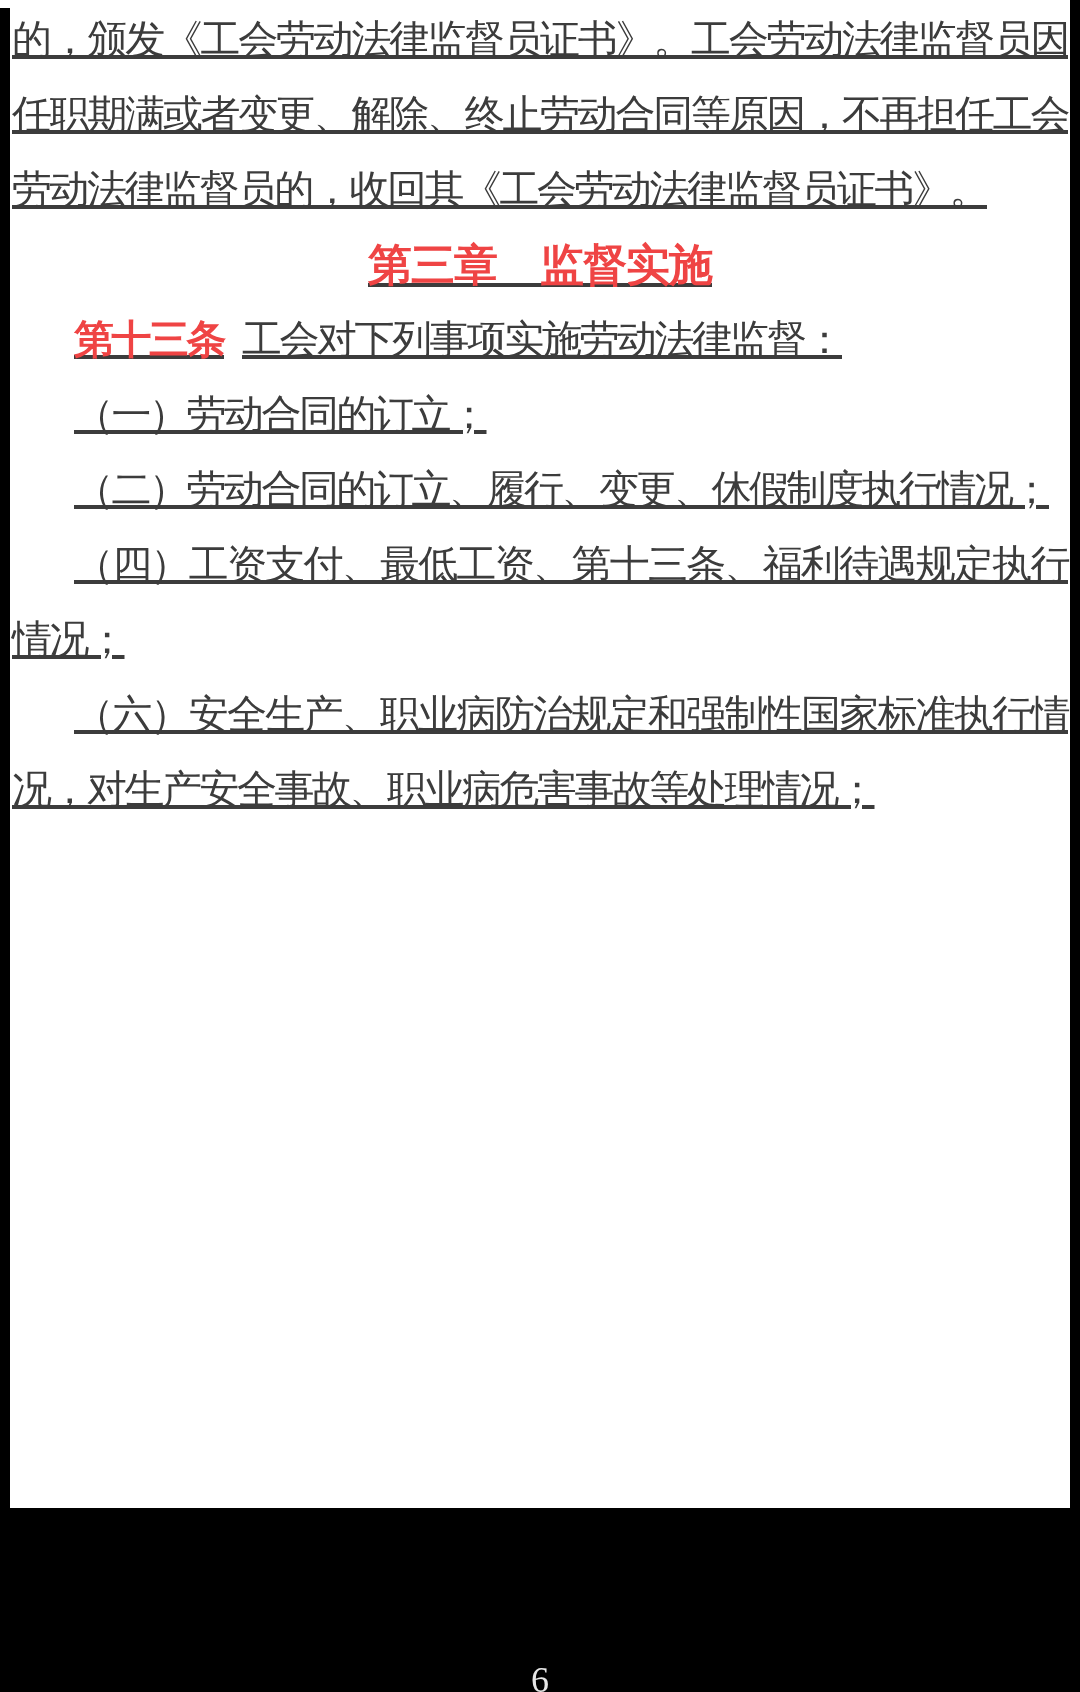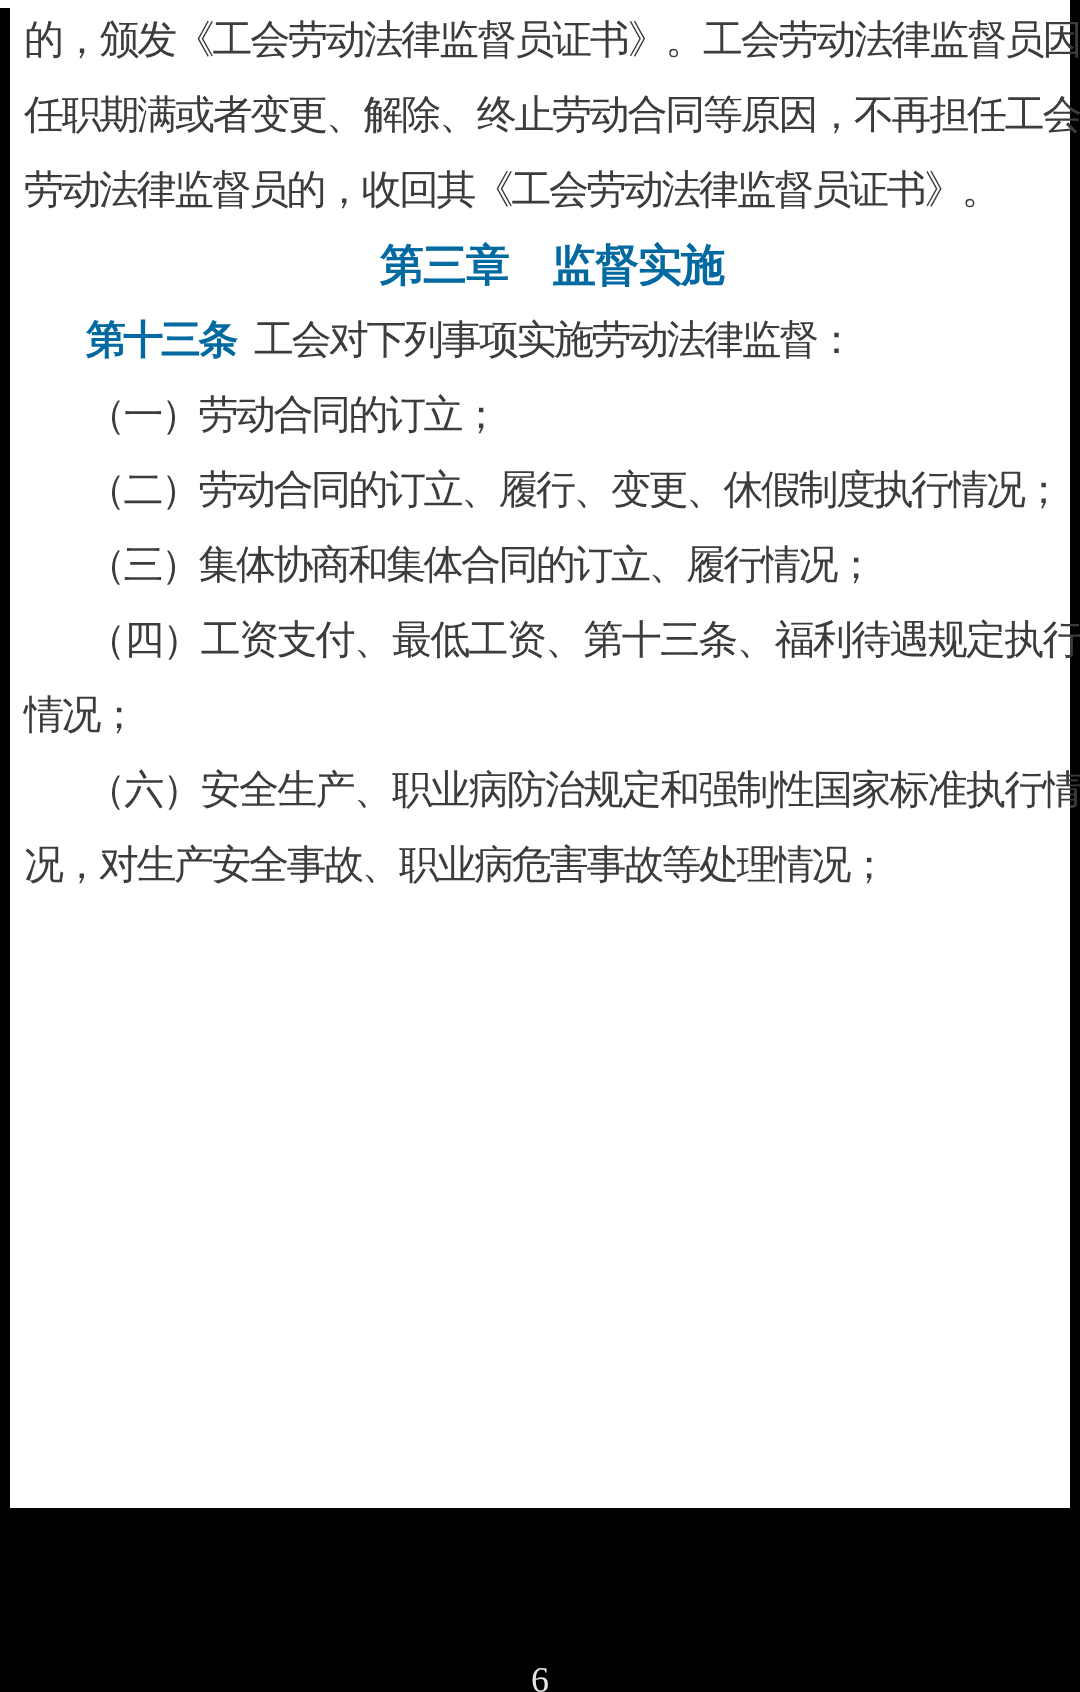--- a/index.html
+++ b/index.html
@@ -18,48 +18,49 @@
     background: #000000;
   }
   .border-right {
     position: absolute;
     right: 0; top: 0; bottom: 0;
     width: 10px;
     background: #000000;
   }
   .content {
     position: absolute;
-    left: 24px;
+    left: 12px;
     top: 2px;
     width: 1056px;
     color: #3c3c3c;
     font-size: 40px;
     line-height: 75px;
     letter-spacing: -2.5px;
+    text-decoration: underline;
   }
   .para {
     margin: 0;
     text-align: justify;
     text-justify: inter-character;
   }
   .indent { text-indent: 62px; }
   .chapter-heading {
     margin: 0;
     text-align: center;
     font-family: "Liberation Sans", "DejaVu Sans", sans-serif;
     font-weight: bold;
     font-size: 44px;
     line-height: 75px;
-    color: #0369a1;
+    color: #ef4444;
     letter-spacing: -1px;
   }
   .article-no {
     font-family: "Liberation Sans", "DejaVu Sans", sans-serif;
     font-weight: bold;
-    color: #0369a1;
+    color: #ef4444;
     margin-right: 18px;
   }
   .bottom-band {
     position: absolute;
     left: 0; right: 0;
     top: 1508px;
     height: 184px;
     background: #000000;
   }
   .page-number {
@@ -85,21 +86,20 @@
 
 
     <h2 class="chapter-heading">第三章　监督实施</h2>
 
     <p class="para indent">
       <span class="article-no">第十三条</span><span>工会对下列事项实施劳动法律监督：</span>
     </p>
 
     <p class="para indent">（一）劳动合同的订立；</p>
     <p class="para indent">（二）劳动合同的订立、履行、变更、休假制度执行情况；</p>
-    <p class="para indent">（三）集体协商和集体合同的订立、履行情况；</p>
     <p class="para indent">（四）工资支付、最低工资、第十三条、福利待遇规定执行情况；</p>
     <p class="para indent">（六）安全生产、职业病防治规定和强制性国家标准执行情况，对生产安全事故、职业病危害事故等处理情况；</p>
   </div>
 
   <div class="bottom-band">
     <div class="page-number">6</div>
   </div>
 </div>
 
 </body></html>

